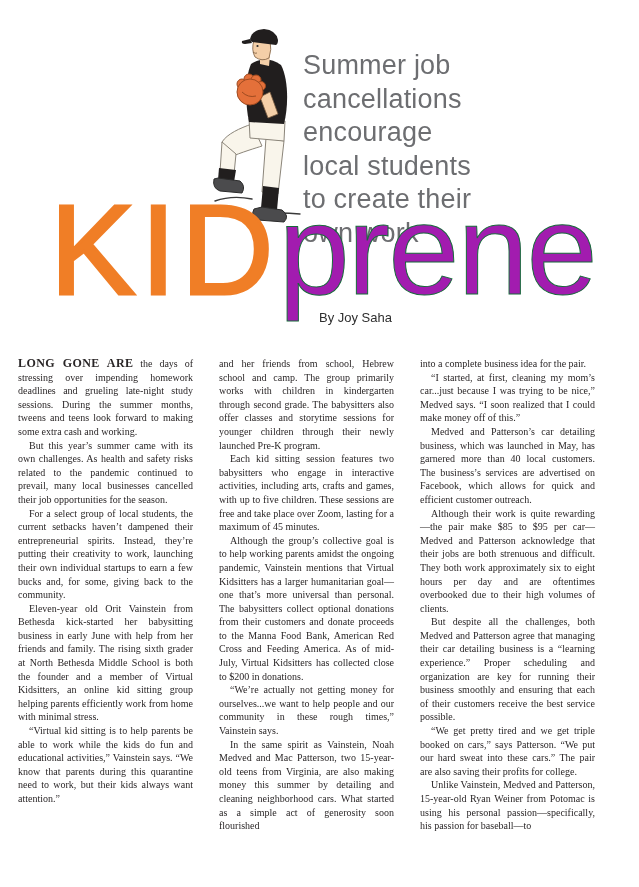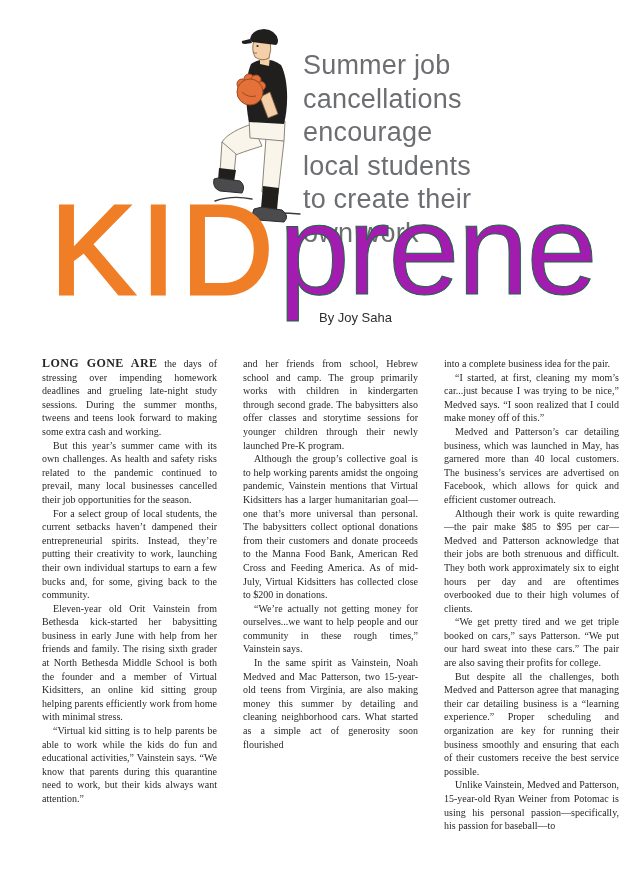--- a/index.html
+++ b/index.html
@@ -30,21 +30,21 @@
     font-weight:400;color:#a21caf;letter-spacing:-2px;
     -webkit-text-stroke:1px #186a3b;
   }
   .byline{
     position:absolute;left:319px;top:310px;
     font-family:Liberation Sans, sans-serif;font-size:13px;color:#2e2e2e;
   }
 
   
   .columns{
-    position:absolute;left:42px;top:357px;width:577px;
+    position:absolute;left:18px;top:357px;width:577px;
     display:flex;gap:26px;
   }
   .col{width:183px;font-size:10px;line-height:13.6px;color:#2a2627;
        text-align:justify;}
   .col p{margin:0;}
   .col p.ind{text-indent:11px;}
   .lead-in{font-weight:700;font-size:12px;letter-spacing:.4px;}
 
   
   .footer{
@@ -117,31 +117,32 @@
   <div class="columns">
     <div class="col">
       <p><span class="lead-in">LONG GONE ARE</span> <span>the days of stressing over impending homework deadlines and grueling late-night study sessions. During the summer months, tweens and teens look forward to making some extra cash and working.</span></p>
       <p class="ind">But this year’s summer came with its own challenges. As health and safety risks related to the pandemic continued to prevail, many local businesses cancelled their job opportunities for the season.</p>
       <p class="ind">For a select group of local students, the current setbacks haven’t dampened their entrepreneurial spirits. Instead, they’re putting their creativity to work, launching their own individual startups to earn a few bucks and, for some, giving back to the community.</p>
       <p class="ind">Eleven-year old Orit Vainstein from Bethesda kick-started her babysitting business in early June with help from her friends and family. The rising sixth grader at North Bethesda Middle School is both the founder and a member of Virtual Kidsitters, an online kid sitting group helping parents efficiently work from home with minimal stress.</p>
       <p class="ind">“Virtual kid sitting is to help parents be able to work while the kids do fun and educational activities,” Vainstein says. “We know that parents during this quarantine need to work, but their kids always want attention.”</p>
     </div>
     <div class="col">
       <p>and her friends from school, Hebrew school and camp. The group primarily works with children in kindergarten through second grade. The babysitters also offer classes and storytime sessions for younger children through their newly launched Pre-K program.</p>
+      <p class="ind">Each kid sitting session features two babysitters who engage in interactive activities, including arts, crafts and games, with up to five children. These sessions are free and take place over Zoom, lasting for a maximum of 45 minutes.</p>
       <p class="ind">Although the group’s collective goal is to help working parents amidst the ongoing pandemic, Vainstein mentions that Virtual Kidsitters has a larger humanitarian goal—one that’s more universal than personal. The babysitters collect optional donations from their customers and donate proceeds to the Manna Food Bank, American Red Cross and Feeding America. As of mid-July, Virtual Kidsitters has collected close to $200 in donations.</p>
       <p class="ind">“We’re actually not getting money for ourselves...we want to help people and our community in these rough times,” Vainstein says.</p>
       <p class="ind">In the same spirit as Vainstein, Noah Medved and Mac Patterson, two 15-year-old teens from Virginia, are also making money this summer by detailing and cleaning neighborhood cars. What started as a simple act of generosity soon flourished</p>
     </div>
     <div class="col">
       <p>into a complete business idea for the pair.</p>
       <p class="ind">“I started, at first, cleaning my mom’s car...just because I was trying to be nice,” Medved says. “I soon realized that I could make money off of this.”</p>
       <p class="ind">Medved and Patterson’s car detailing business, which was launched in May, has garnered more than 40 local customers. The business’s services are advertised on Facebook, which allows for quick and efficient customer outreach.</p>
       <p class="ind">Although their work is quite rewarding—the pair make $85 to $95 per car—Medved and Patterson acknowledge that their jobs are both strenuous and difficult. They both work approximately six to eight hours per day and are oftentimes overbooked due to their high volumes of clients.</p>
+      <p class="ind">But despite all the challenges, both Medved and Patterson agree that managing their car detailing business is a “learning experience.” Proper scheduling and organization are key for running their business smoothly and ensuring that each of their customers receive the best service possible.</p>
       <p class="ind">“We get pretty tired and we get triple booked on cars,” says Patterson. “We put our hard sweat into these cars.” The pair are also saving their profits for college.</p>
-      <p class="ind">But despite all the challenges, both Medved and Patterson agree that managing their car detailing business is a “learning experience.” Proper scheduling and organization are key for running their business smoothly and ensuring that each of their customers receive the best service possible.</p>
       <p class="ind">Unlike Vainstein, Medved and Patterson, 15-year-old Ryan Weiner from Potomac is using his personal passion—specifically, his passion for baseball—to</p>
     </div>
   </div>
 
   <div class="footer">
     <span class="pageno">12</span>
     <span class="mag">Washington FAMILY</span>
     <span class="issue">AUGUST 2020</span>
   </div>
 

